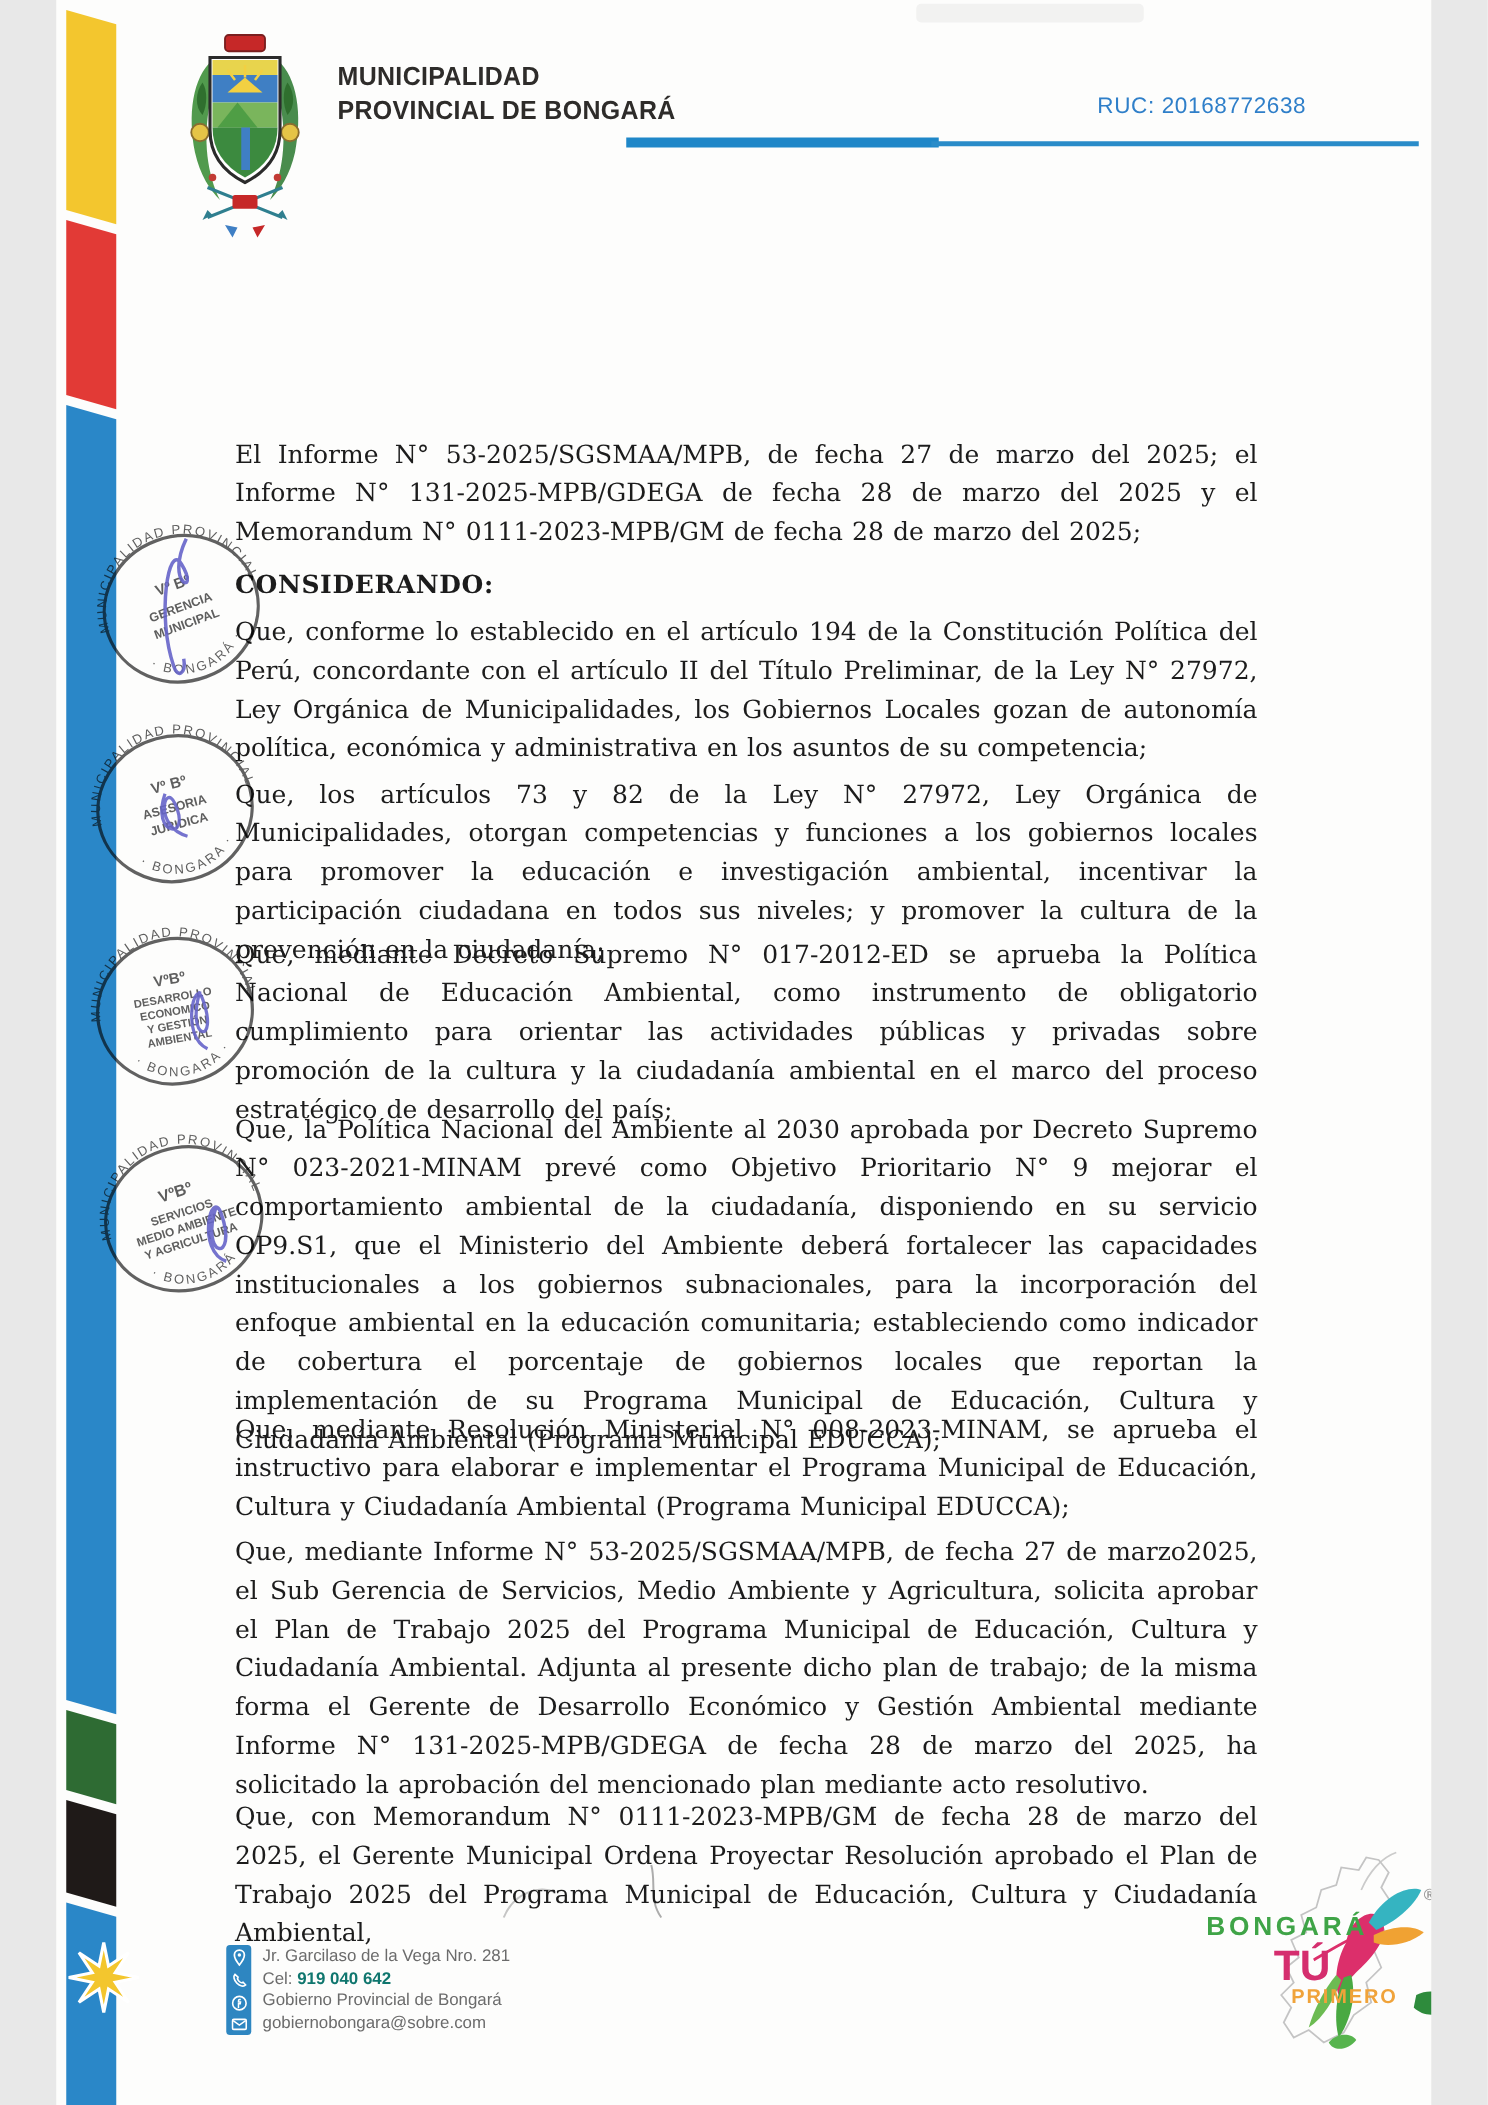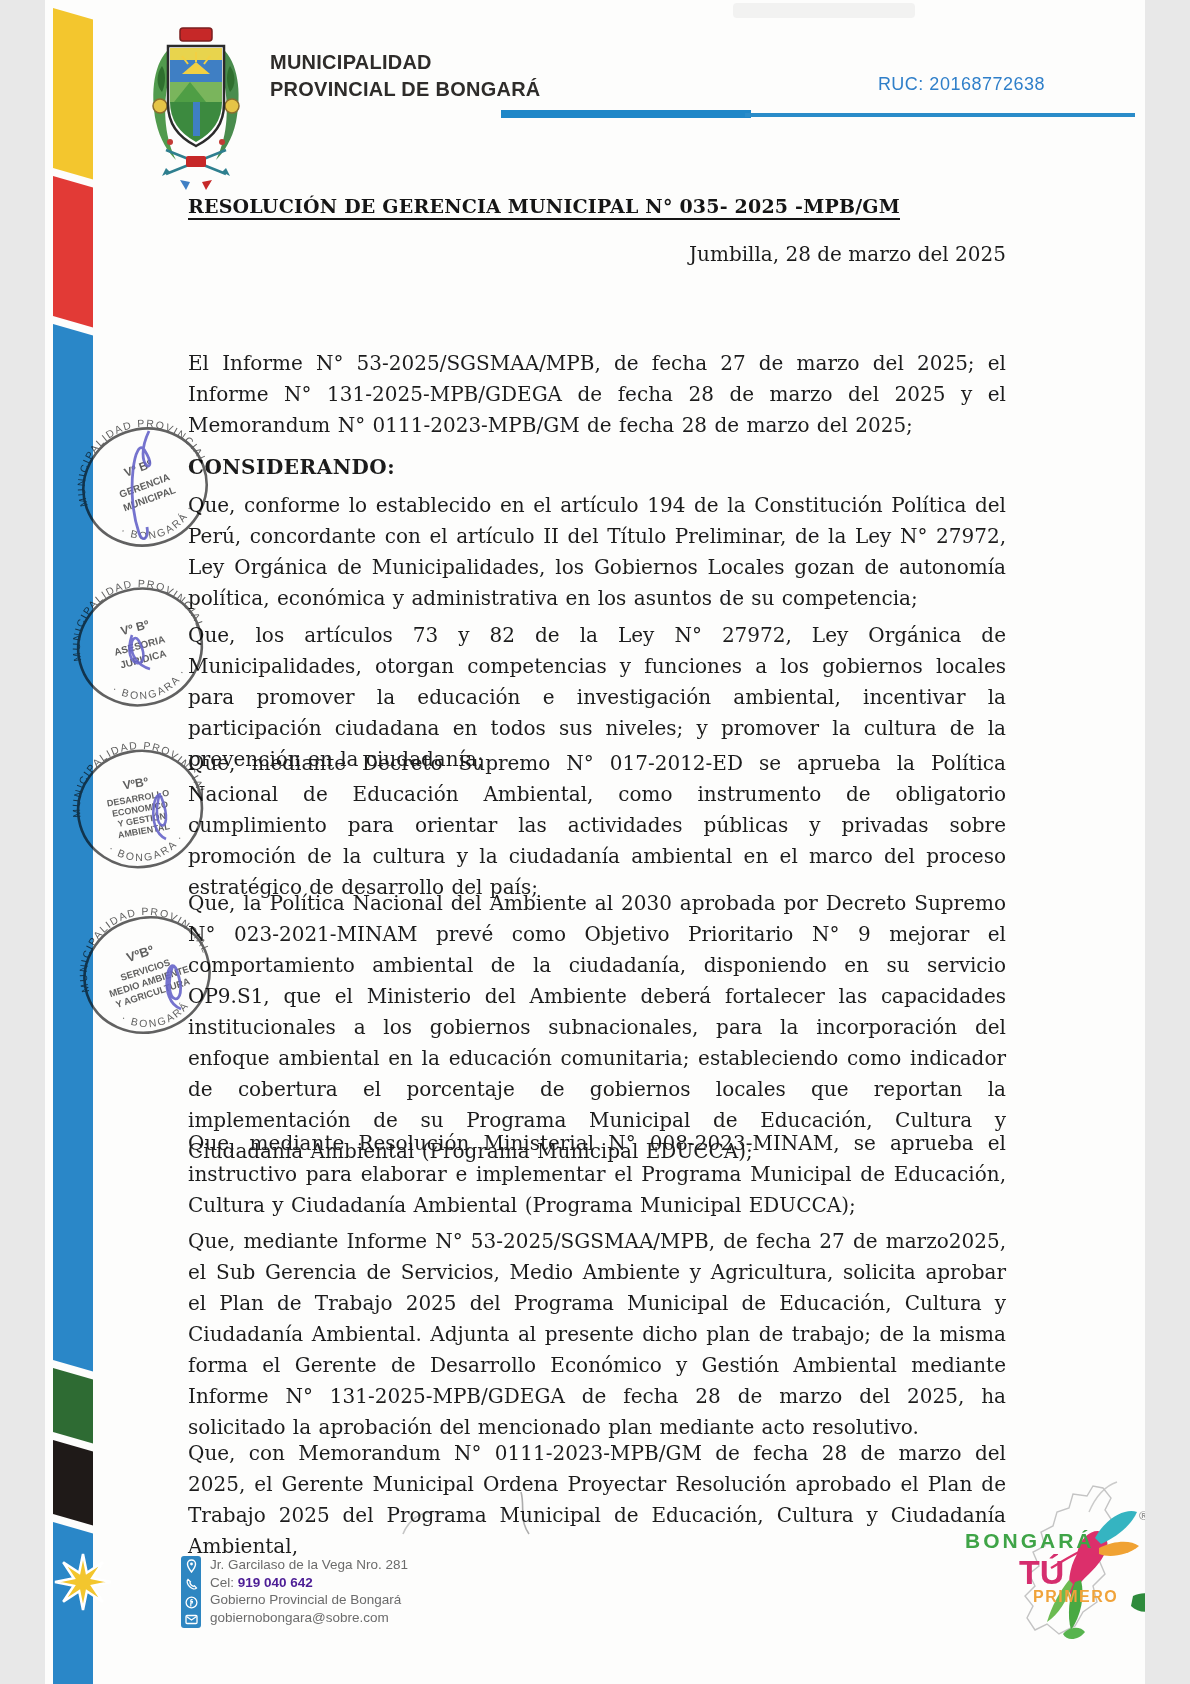--- a/index.html
+++ b/index.html
@@ -30,21 +30,21 @@
   .dateline{font-size:20px;text-align:right;}
   .sect-label{font-weight:700;font-size:20px;letter-spacing:.5px;}
   .para{font-size:20px;line-height:31px;text-align:justify;word-spacing:1px;}
   
   .stamp{position:absolute;mix-blend-mode:multiply;opacity:.82;}
   .stamp text{font-family:"Liberation Sans", sans-serif;fill:#3c3c3c;}
   
   .contact{position:absolute;left:136px;top:1556px;display:flex;}
   .icon-strip{width:20px;background:#2e86c1;border-radius:3px;display:flex;flex-direction:column;align-items:center;justify-content:space-around;height:72px;}
   .contact-text{margin-left:9px;font-family:"Liberation Sans", sans-serif;font-size:13.5px;color:#6b6b6b;line-height:17.5px;}
-  .contact-text .ph{color:#4c1d95;font-weight:700;}
+  .contact-text .ph{color:#0f766e;font-weight:700;}
   .logo-bongara text{font-family:"Liberation Sans", sans-serif;font-weight:700;}
   .smudge{position:absolute;left:688px;top:3px;width:182px;height:15px;background:#f2f2f1;border-radius:4px;}
 </style>
 </head>
 <body>
 
 <div class="page">
 
   <div class="bar-seg" style="top:8px;height:160px;background:#f3c62e;"></div>
   <div class="bar-seg" style="top:176px;height:140px;background:#e23a36;"></div>
@@ -100,23 +100,21 @@
 
   <div class="abs org-name" style="left:225px;top:48px;">
     <div>MUNICIPALIDAD</div>
     <div>PROVINCIAL DE BONGARÁ</div>
   </div>
 
   <div class="hdr-line-thick"></div>
   <div class="hdr-line-thin"></div>
   <div class="abs ruc" style="right:100px;top:74px;">RUC: 20168772638</div>
 
-  <div class="abs col doc-title" style="top:195px;"><span>RESOLUCIÓN DE GERENCIA MUNICIPAL N° 035- 2025 -MPB/GM</span></div>
-
-  <div class="abs col dateline" style="top:242px;">Jumbilla, 28 de marzo del 2025</div>
+
 
   <div class="abs col para" style="top:348px;">El Informe N° 53-2025/SGSMAA/MPB, de fecha 27 de marzo del 2025; el Informe N° 131-2025-MPB/GDEGA de fecha 28 de marzo del 2025 y el Memorandum N° 0111-2023-MPB/GM de fecha 28 de marzo del 2025;</div>
 
   <div class="abs col sect-label" style="top:455px;">CONSIDERANDO:</div>
 
   <div class="abs col para" style="top:490px;">Que, conforme lo establecido en el artículo 194 de la Constitución Política del Perú, concordante con el artículo II del Título Preliminar, de la Ley N° 27972, Ley Orgánica de Municipalidades, los Gobiernos Locales gozan de autonomía política, económica y administrativa en los asuntos de su competencia;</div>
   <div class="abs col para" style="top:620px;">Que, los artículos 73 y 82 de la Ley N° 27972, Ley Orgánica de Municipalidades, otorgan competencias y funciones a los gobiernos locales para promover la educación e investigación ambiental, incentivar la participación ciudadana en todos sus niveles; y promover la cultura de la prevención en la ciudadanía;</div>
   <div class="abs col para" style="top:748px;">Que, mediante Decreto Supremo N° 017-2012-ED se aprueba la Política Nacional de Educación Ambiental, como instrumento de obligatorio cumplimiento para orientar las actividades públicas y privadas sobre promoción de la cultura y la ciudadanía ambiental en el marco del proceso estratégico de desarrollo del país;</div>
   <div class="abs col para" style="top:888px;">Que, la Política Nacional del Ambiente al 2030 aprobada por Decreto Supremo N° 023-2021-MINAM prevé como Objetivo Prioritario N° 9 mejorar el comportamiento ambiental de la ciudadanía, disponiendo en su servicio OP9.S1, que el Ministerio del Ambiente deberá fortalecer las capacidades institucionales a los gobiernos subnacionales, para la incorporación del enfoque ambiental en la educación comunitaria; estableciendo como indicador de cobertura el porcentaje de gobiernos locales que reportan la implementación de su Programa Municipal de Educación, Cultura y Ciudadanía Ambiental (Programa Municipal EDUCCA);</div>
   <div class="abs col para" style="top:1128px;">Que, mediante Resolución Ministerial N° 008-2023-MINAM, se aprueba el instructivo para elaborar e implementar el Programa Municipal de Educación, Cultura y Ciudadanía Ambiental (Programa Municipal EDUCCA);</div>

